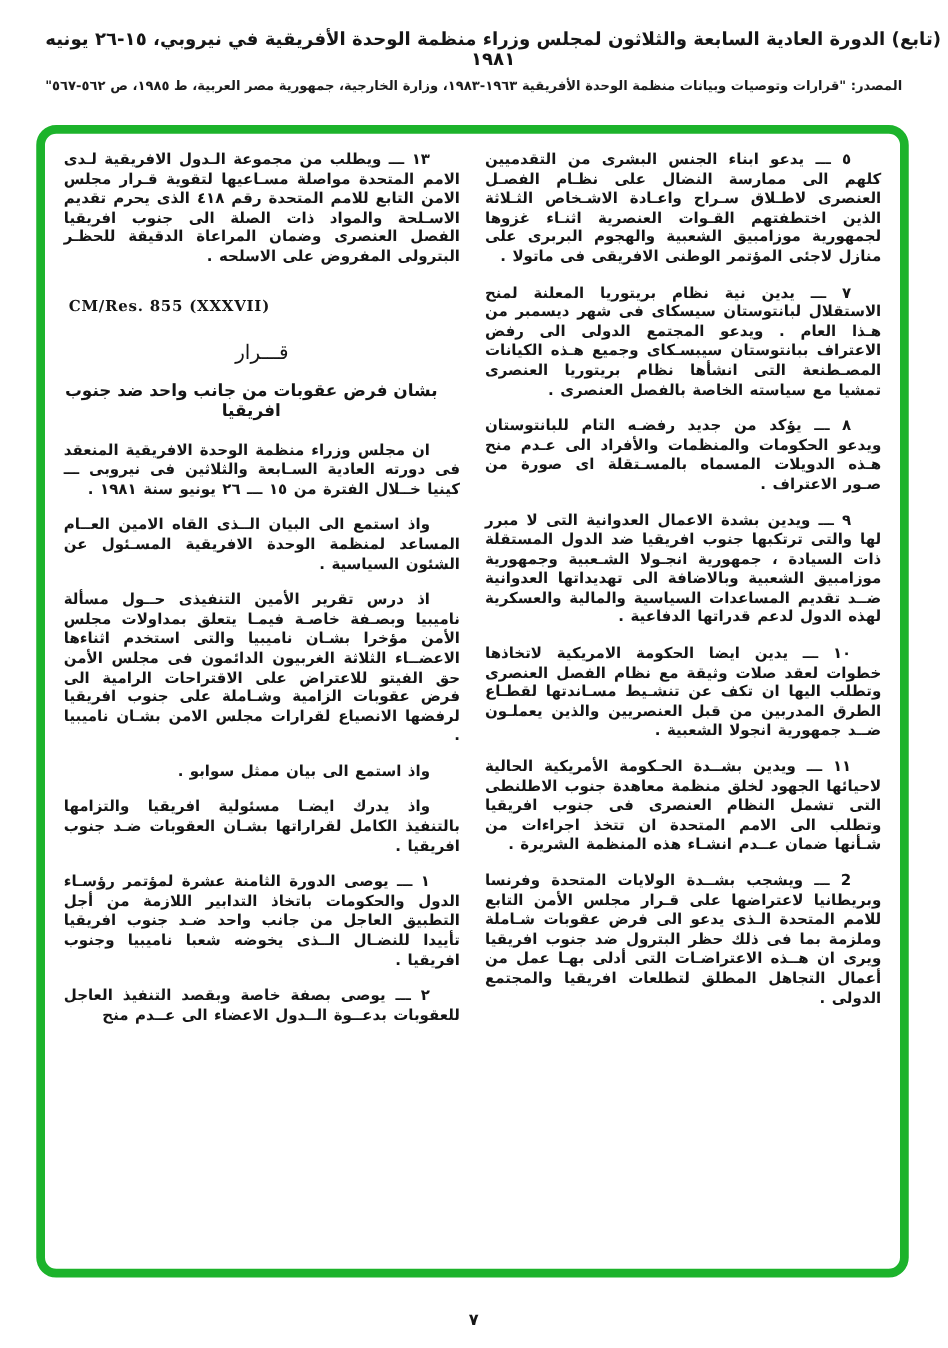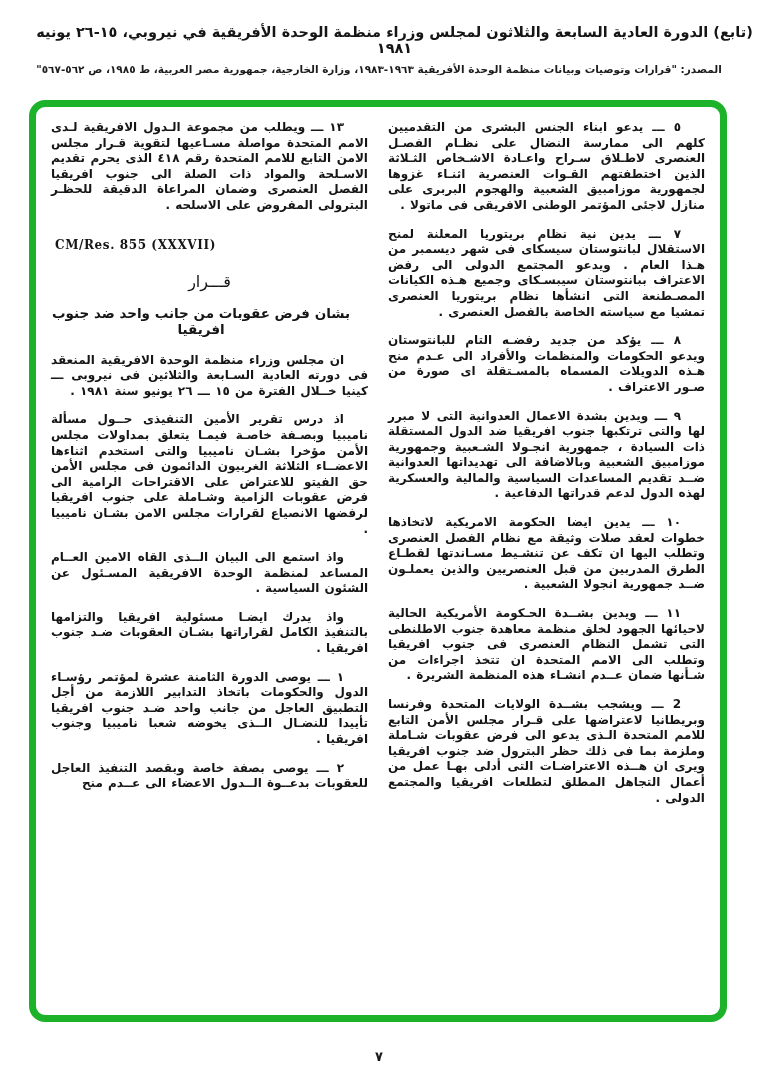--- a/index.html
+++ b/index.html
@@ -114,22 +114,23 @@
     <div class="col">
       <p class="para">١٣ ـــ ويطلب من مجموعة الـدول الافريقية لـدى الامم المتحدة مواصلة مسـاعيها لتقوية قـرار مجلس الامن التابع للامم المتحدة رقم ٤١٨ الذى يحرم تقديم الاسـلحة والمواد ذات الصلة الى جنوب افريقيا الفصل العنصرى وضمان المراعاة الدقيقة للحظـر البترولى المفروض على الاسلحه .</p>
 
       <div class="res-id">CM/Res. 855 (XXXVII)</div>
 
       <div class="res-title">قـــرار</div>
 
       <div class="res-subtitle">بشان فرض عقوبات من جانب واحد ضد جنوب افريقيا</div>
 
       <p class="para">ان مجلس وزراء منظمة الوحدة الافريقية المنعقد فى دورته العادية السـابعة والثلاثين فى نيروبى ـــ كينيا خــلال الفترة من ١٥ ـــ ٢٦ يونيو سنة ١٩٨١ .</p>
+      <p class="para">واذ استمع الى البيان الــذى القاه الامين العــام المساعد لمنظمة الوحدة الافريقية المسـئول عن الشئون السياسية .</p>
       <p class="para">اذ درس تقرير الأمين التنفيذى حــول مسألة ناميبيا وبصـفة خاصـة فيمـا يتعلق بمداولات مجلس الأمن مؤخرا بشـان ناميبيا والتى استخدم اثناءها الاعضــاء الثلاثة الغربيون الدائمون فى مجلس الأمن حق الفيتو للاعتراض على الاقتراحات الرامية الى فرض عقوبات الزامية وشـاملة على جنوب افريقيا لرفضها الانصياع لقرارات مجلس الامن بشـان ناميبيا .</p>
-      <p class="para">واذ استمع الى البيان الــذى القاه الامين العــام المساعد لمنظمة الوحدة الافريقية المسـئول عن الشئون السياسية .</p>
+      <p class="para">واذ استمع الى بيان ممثل سوابو .</p>
       <p class="para">واذ يدرك ايضـا مسئولية افريقيا والتزامها بالتنفيذ الكامل لقراراتها بشـان العقوبات ضـد جنوب افريقيا .</p>
 
       <p class="para">١ ـــ يوصى الدورة الثامنة عشرة لمؤتمر رؤسـاء الدول والحكومات باتخاذ التدابير اللازمة من أجل التطبيق العاجل من جانب واحد ضـد جنوب افريقيا تأييدا للنضـال الــذى يخوضه شعبا ناميبيا وجنوب افريقيا .</p>
       <p class="para">٢ ـــ يوصى بصفة خاصة وبقصد التنفيذ العاجل للعقوبات بدعــوة الــدول الاعضاء الى عــدم منح</p>
     </div>
 
   </div>
 </div>
 
 <div class="page-number">٧</div>

